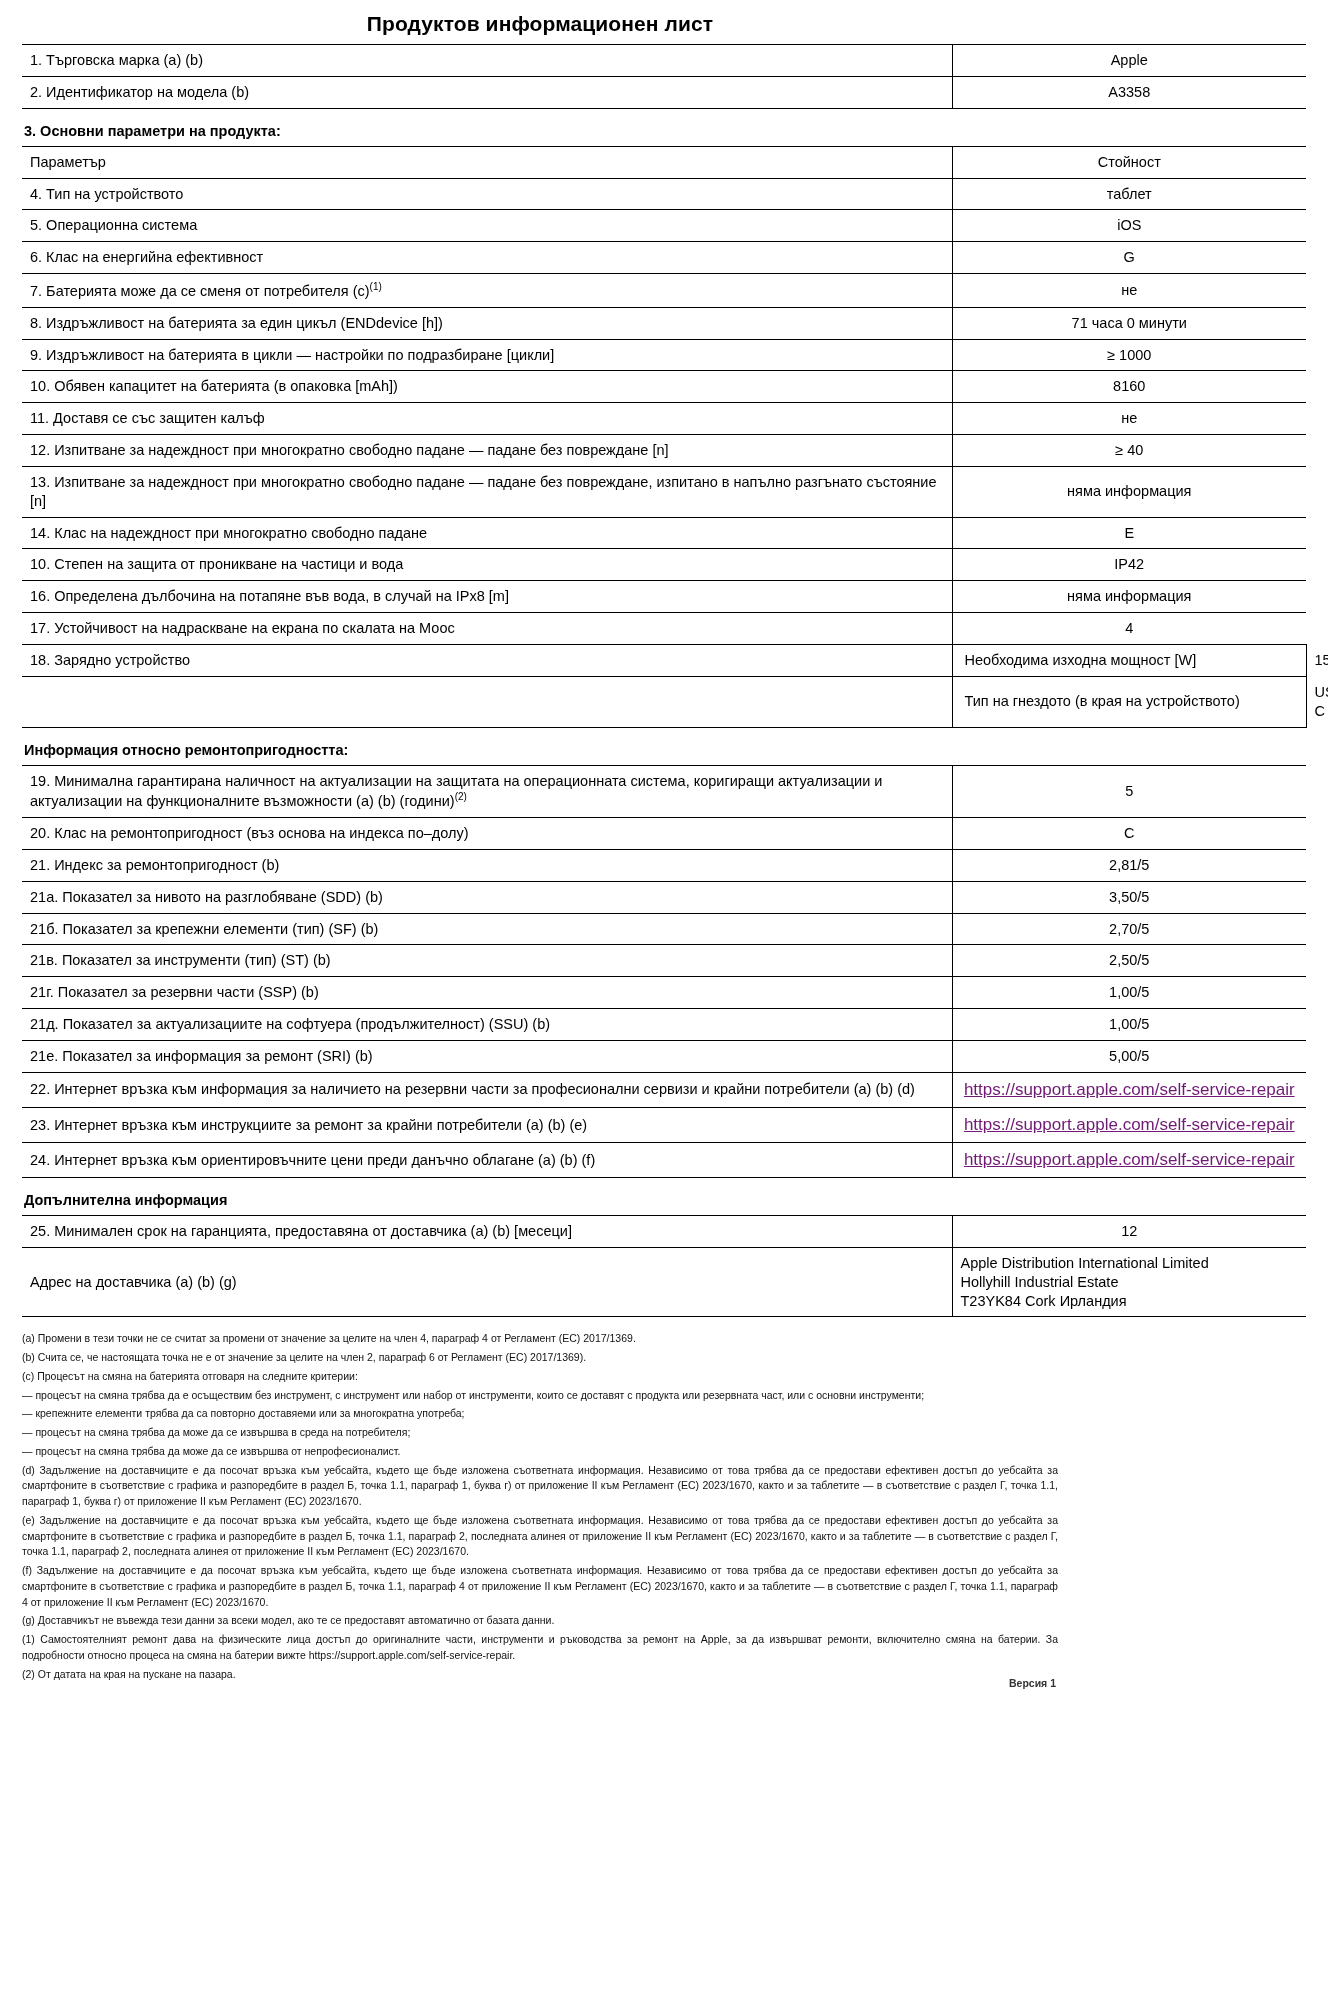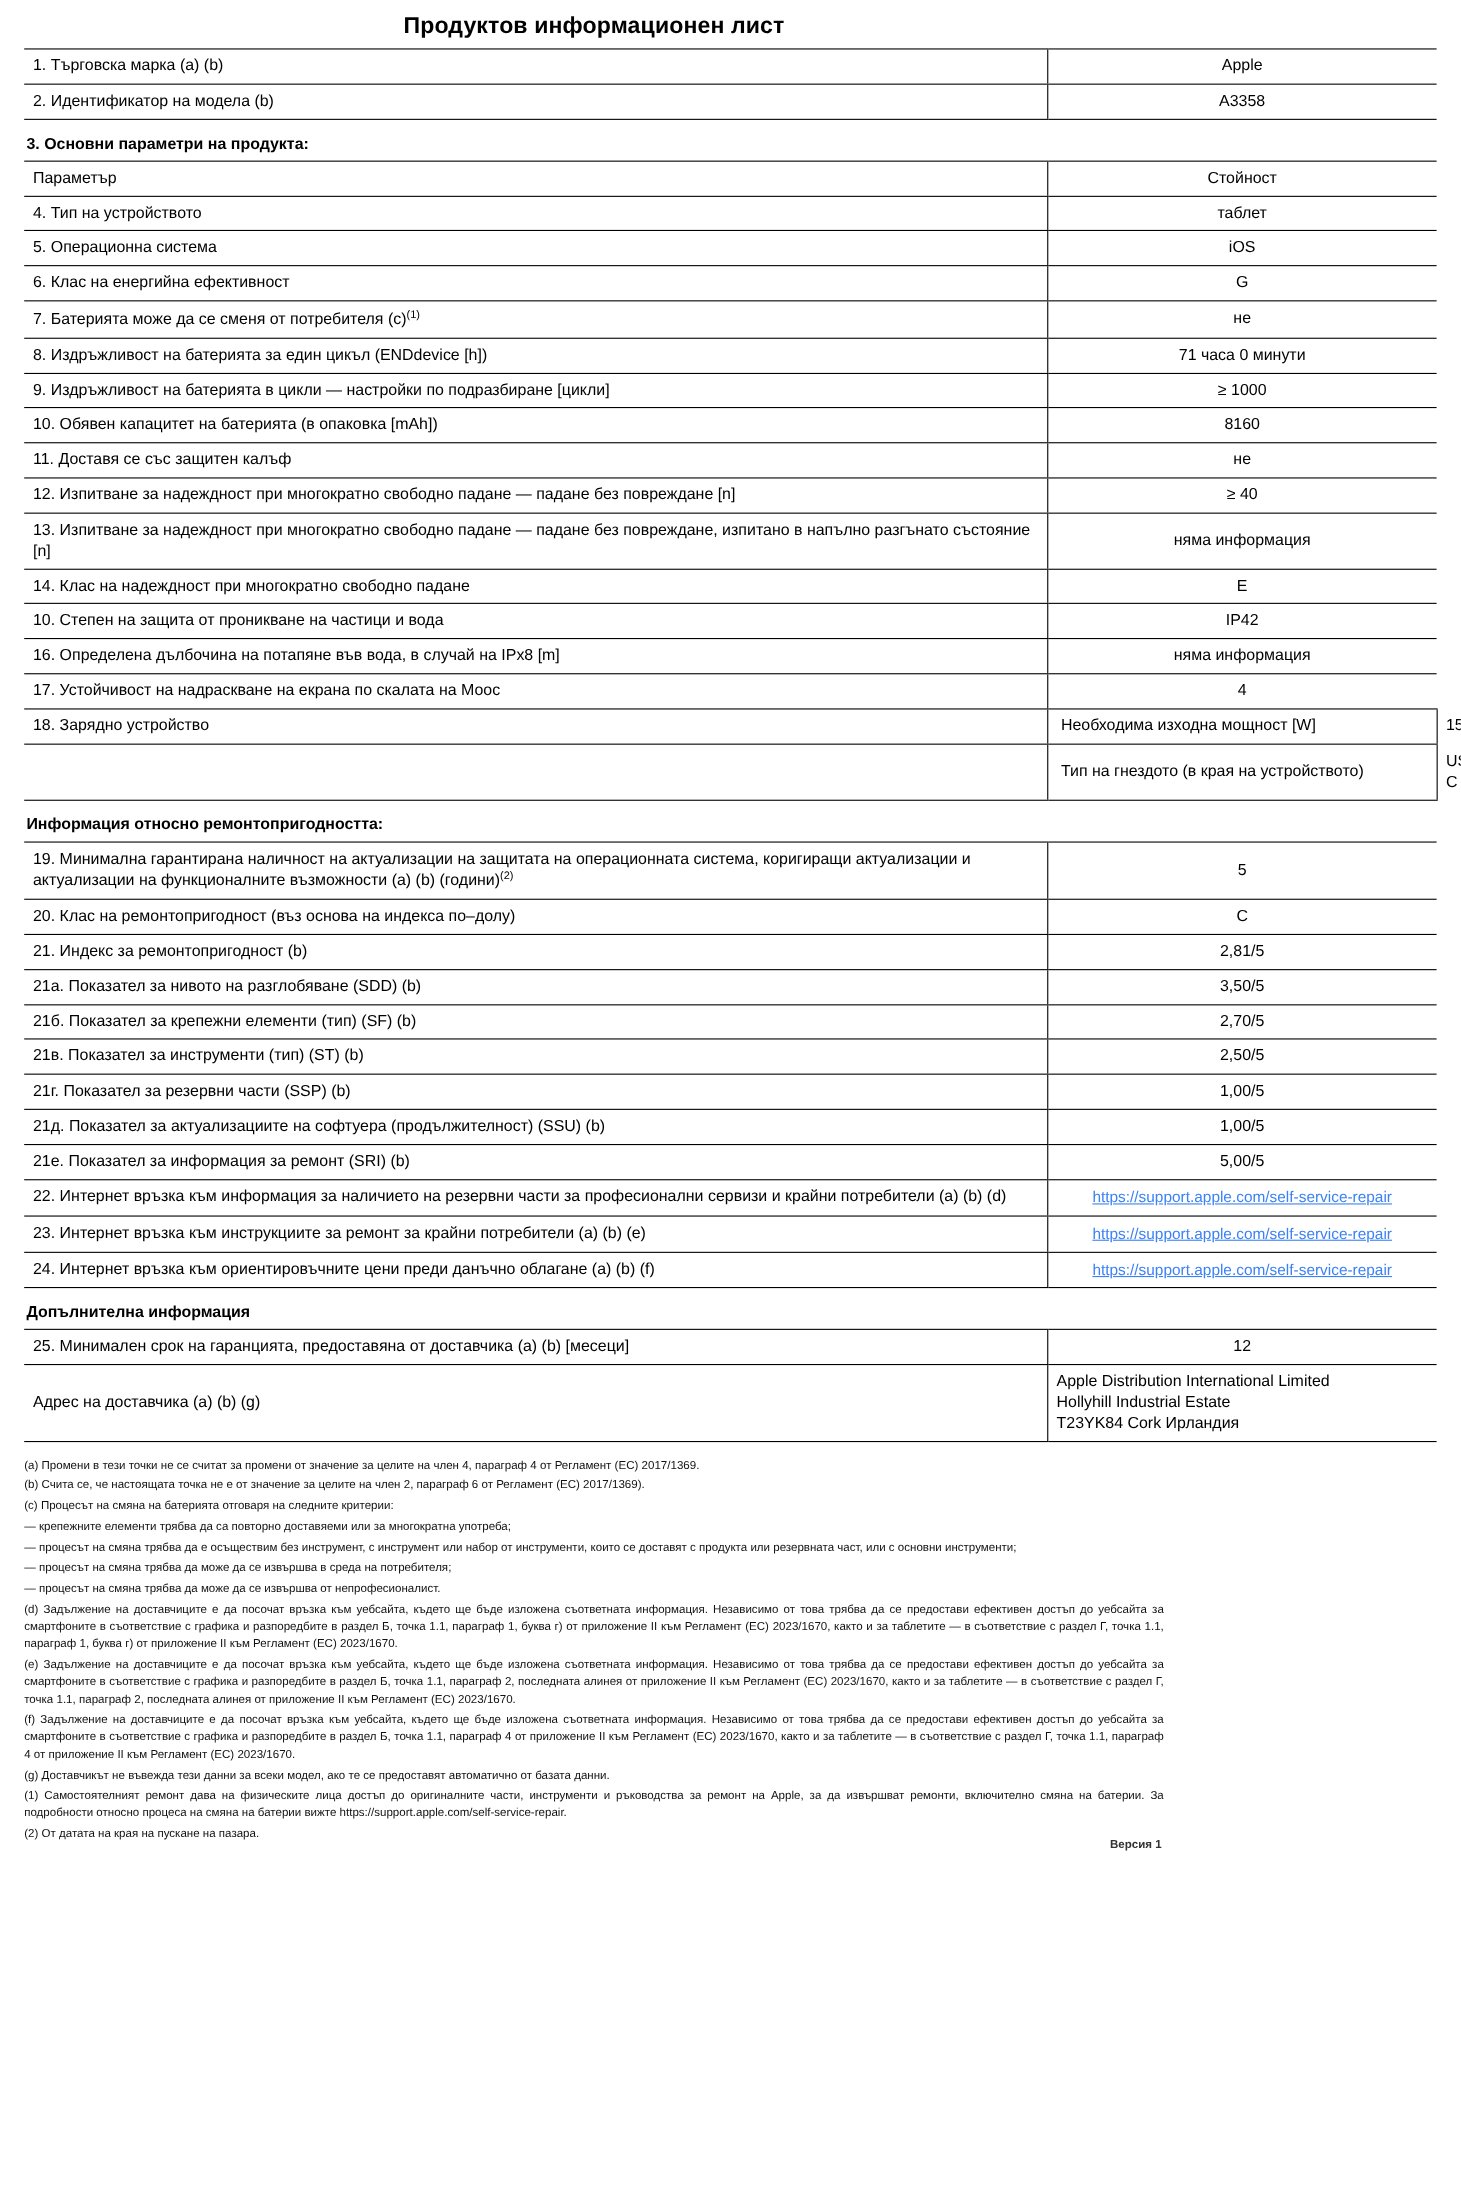--- a/index.html
+++ b/index.html
@@ -51,23 +51,23 @@
   .sec-head {
     font-size: 14.5px;
     font-weight: bold;
     padding: 14px 2px 7px 2px;
   }
   .sub {
     font-size: 10px;
     vertical-align: super;
   }
   a.link {
-    color: #3b82f6;
+    color: #701a75;
     text-decoration: underline;
-    font-size: 14px;
+    font-size: 17px;
   }
   .notes {
     margin-top: 14px;
     font-size: 10.5px;
     line-height: 1.5;
     color: #111;
   }
   .notes p {
     margin: 0 0 3px 0;
     text-align: justify;
@@ -286,22 +286,22 @@
 Hollyhill Industrial Estate
 T23YK84 Cork Ирландия</td>
       </tr>
     </tbody>
   </table>
 
   <div class="notes">
     <p>(a) Промени в тези точки не се считат за промени от значение за целите на член 4, параграф 4 от Регламент (ЕС) 2017/1369.</p>
     <p>(b) Счита се, че настоящата точка не е от значение за целите на член 2, параграф 6 от Регламент (ЕС) 2017/1369).</p>
     <p>(c) Процесът на смяна на батерията отговаря на следните критерии:</p>
+    <p>— процесът на смяна трябва да е осъществим без инструмент, с инструмент или набор от инструменти, които се доставят с продукта или резервната част, или с основни инструменти;</p>
     <p>— крепежните елементи трябва да са повторно доставяеми или за многократна употреба;</p>
-    <p>— процесът на смяна трябва да е осъществим без инструмент, с инструмент или набор от инструменти, които се доставят с продукта или резервната част, или с основни инструменти;</p>
     <p>— процесът на смяна трябва да може да се извършва в среда на потребителя;</p>
     <p>— процесът на смяна трябва да може да се извършва от непрофесионалист.</p>
     <p>(d) Задължение на доставчиците е да посочат връзка към уебсайта, където ще бъде изложена съответната информация. Независимо от това трябва да се предостави ефективен достъп до уебсайта за смартфоните в съответствие с графика и разпоредбите в раздел Б, точка 1.1, параграф 1, буква г) от приложение II към Регламент (ЕС) 2023/1670, както и за таблетите — в съответствие с раздел Г, точка 1.1, параграф 1, буква г) от приложение II към Регламент (ЕС) 2023/1670.</p>
     <p>(e) Задължение на доставчиците е да посочат връзка към уебсайта, където ще бъде изложена съответната информация. Независимо от това трябва да се предостави ефективен достъп до уебсайта за смартфоните в съответствие с графика и разпоредбите в раздел Б, точка 1.1, параграф 2, последната алинея от приложение II към Регламент (ЕС) 2023/1670, както и за таблетите — в съответствие с раздел Г, точка 1.1, параграф 2, последната алинея от приложение II към Регламент (ЕС) 2023/1670.</p>
     <p>(f) Задължение на доставчиците е да посочат връзка към уебсайта, където ще бъде изложена съответната информация. Независимо от това трябва да се предостави ефективен достъп до уебсайта за смартфоните в съответствие с графика и разпоредбите в раздел Б, точка 1.1, параграф 4 от приложение II към Регламент (ЕС) 2023/1670, както и за таблетите — в съответствие с раздел Г, точка 1.1, параграф 4 от приложение II към Регламент (ЕС) 2023/1670.</p>
     <p>(g) Доставчикът не въвежда тези данни за всеки модел, ако те се предоставят автоматично от базата данни.</p>
     <p>(1) Самостоятелният ремонт дава на физическите лица достъп до оригиналните части, инструменти и ръководства за ремонт на Apple, за да извършват ремонти, включително смяна на батерии. За подробности относно процеса на смяна на батерии вижте https://support.apple.com/self-service-repair.</p>
     <p>(2) От датата на края на пускане на пазара.</p>
   </div>
 

